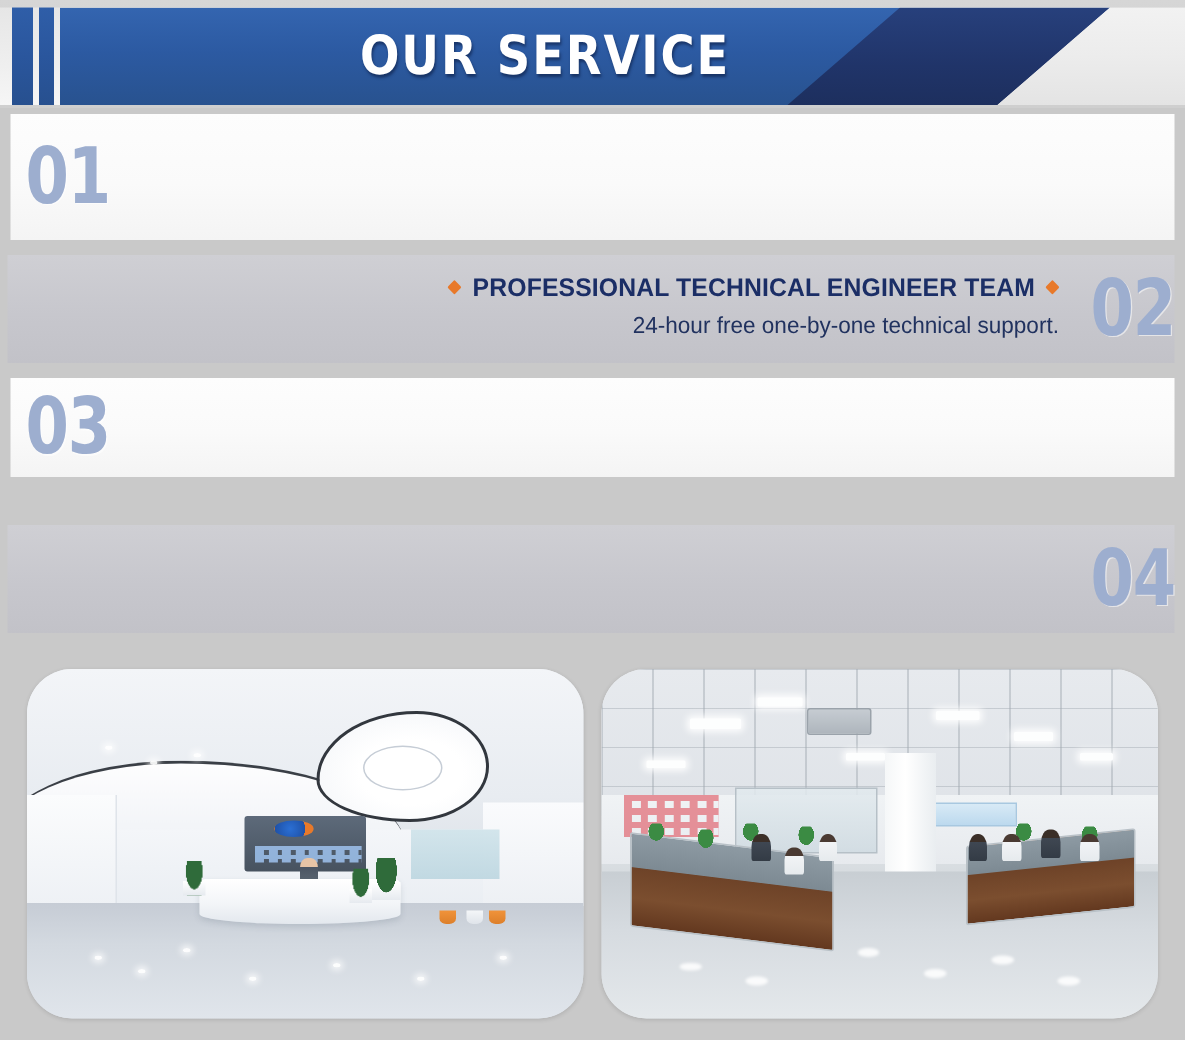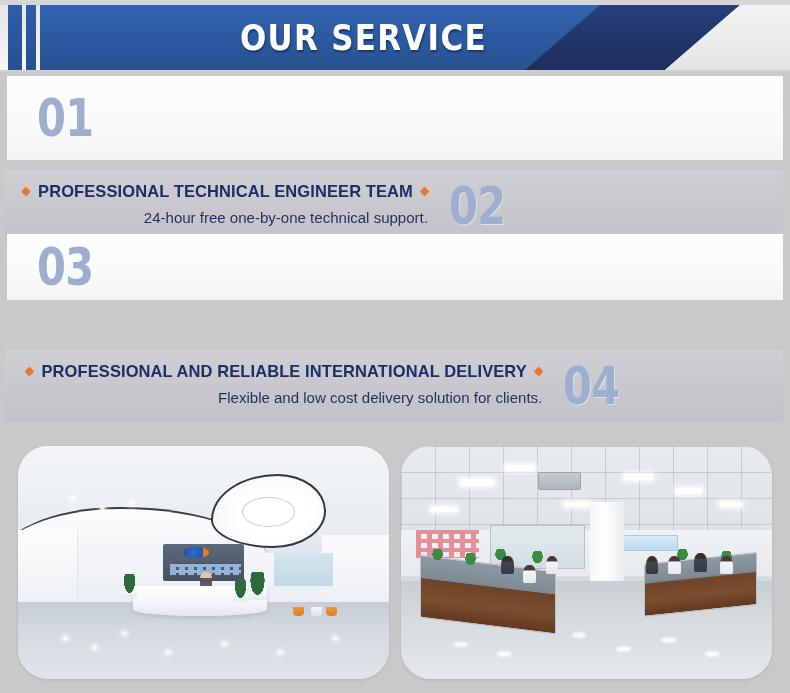--- a/index.html
+++ b/index.html
@@ -67,22 +67,22 @@
   .row.gray .band{
     left:5px;width:778px;
     background:linear-gradient(180deg,#cfcfd4 0%,#c7c7cd 55%,#c2c2c8 100%);
   }
 
   .row .inner{
     position:relative;z-index:2;
     display:flex;align-items:center;
     width:100%;height:100%;box-sizing:border-box;
   }
-  .row.light .inner{padding-left:30px;padding-right:10px;}
-  .row.gray  .inner{padding-left:10px;padding-right:18px;}
+  .row.light .inner{padding-left:10px;padding-right:10px;}
+  .row.gray  .inner{padding-left:10px;justify-content:flex-end;}
 
   .num{
     font-family:"DejaVu Sans", sans-serif;
     font-size:52px;font-weight:bold;
     color:#9daecf;
     line-height:1;
     transform:scaleX(0.80);
     letter-spacing:-1px;
     flex:0 0 auto;
     text-shadow:1px 1px 0 rgba(255,255,255,.55);
@@ -115,21 +115,21 @@
     line-height:1.55;
     margin-top:4px;
     white-space:nowrap;
     transform:scaleX(0.97);transform-origin:left center;
   }
   .row.gray .desc{transform-origin:right center;}
 
   
   #row-01{top:76px;height:84px;}
   #row-02{top:170px;height:72px;}
-  #row-03{top:234px;height:66px;}
+  #row-03{top:252px;height:66px;}
   #row-04{top:350px;height:72px;}
 
   
   .photos{
     position:absolute;left:0;top:432px;width:790px;height:261px;
     display:flex;gap:12px;padding:14px 18px;box-sizing:border-box;
   }
   .photo{
     position:relative;flex:1 1 0;border-radius:30px;overflow:hidden;
     box-shadow:0 1px 3px rgba(0,0,0,.12);
@@ -338,28 +338,20 @@
 <div class="row light" id="row-03">
   <div class="band"></div>
   <div class="inner">
     <div class="num">03</div>
   </div>
 </div>
 
 <div class="row gray" id="row-04">
   <div class="band"></div>
   <div class="inner">
-    <div class="txt">
-      <div class="head-line">
-        <span class="diamond"></span>
-        <span>PROFESSIONAL AND RELIABLE INTERNATIONAL DELIVERY</span>
-        <span class="diamond"></span>
-      </div>
-      <div class="desc">Flexible and low cost delivery solution for clients.</div>
-    </div>
     <div class="num">04</div>
   </div>
 </div>
 
 <div class="photos">
 
   <div class="photo p1">
     <div class="ceil"></div>
     <div class="curve"></div>
     <div class="blob"></div>

